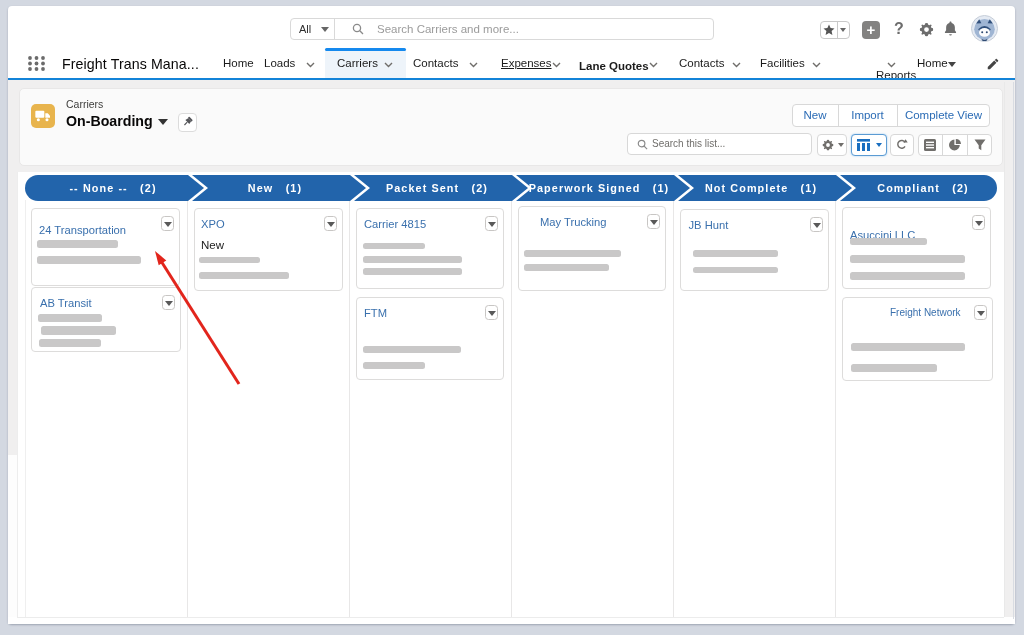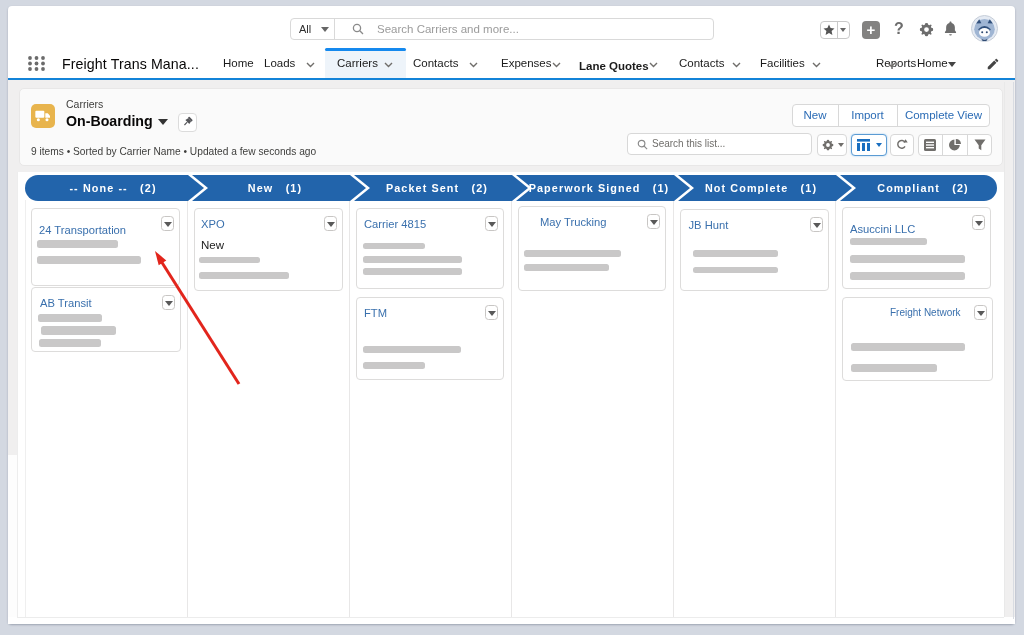--- a/index.html
+++ b/index.html
@@ -75,37 +75,37 @@
         <path d="M1 1 L4.5 4.5 L8 1" fill="none" stroke="#706e6b" stroke-width="1.4"></path>
       </svg>
       <div class="abs" style="left:337px;top:0;">Carriers</div>
       <svg class="abs" style="left:384px;top:5px;" width="9" height="6" viewBox="0 0 9 6">
         <path d="M1 1 L4.5 4.5 L8 1" fill="none" stroke="#706e6b" stroke-width="1.4"></path>
       </svg>
       <div class="abs" style="left:413px;top:0;">Contacts</div>
       <svg class="abs" style="left:469px;top:5px;" width="9" height="6" viewBox="0 0 9 6">
         <path d="M1 1 L4.5 4.5 L8 1" fill="none" stroke="#706e6b" stroke-width="1.4"></path>
       </svg>
-      <div class="abs" style="left:501px;top:0;">Expenses</div>
+      <div class="abs" style="left:501px;top:0;text-decoration:underline;">Expenses</div>
       <svg class="abs" style="left:552px;top:5px;" width="9" height="6" viewBox="0 0 9 6">
         <path d="M1 1 L4.5 4.5 L8 1" fill="none" stroke="#706e6b" stroke-width="1.4"></path>
       </svg>
       <div class="abs" style="left:579px;top:3px;font-weight:bold;">Lane Quotes</div>
       <svg class="abs" style="left:649px;top:5px;" width="9" height="6" viewBox="0 0 9 6">
         <path d="M1 1 L4.5 4.5 L8 1" fill="none" stroke="#706e6b" stroke-width="1.4"></path>
       </svg>
       <div class="abs" style="left:679px;top:0;">Contacts</div>
       <svg class="abs" style="left:732px;top:5px;" width="9" height="6" viewBox="0 0 9 6">
         <path d="M1 1 L4.5 4.5 L8 1" fill="none" stroke="#706e6b" stroke-width="1.4"></path>
       </svg>
       <div class="abs" style="left:760px;top:0;">Facilities</div>
       <svg class="abs" style="left:812px;top:5px;" width="9" height="6" viewBox="0 0 9 6">
         <path d="M1 1 L4.5 4.5 L8 1" fill="none" stroke="#706e6b" stroke-width="1.4"></path>
       </svg>
-      <div class="abs" style="left:839px;top:0;padding-left:37px;">Reports</div>
+      <div class="abs" style="left:839px;top:12px;padding-left:37px;">Reports</div>
       <svg class="abs" style="left:887px;top:5px;" width="9" height="6" viewBox="0 0 9 6">
         <path d="M1 1 L4.5 4.5 L8 1" fill="none" stroke="#706e6b" stroke-width="1.4"></path>
       </svg>
       <div class="abs" style="left:917px;top:0;">Home</div>
       <div class="abs" style="left:948px;top:5px;width:0;height:0;border-left:4.5px solid transparent;border-right:4.5px solid transparent;border-top:5.5px solid #444;"></div>
     </div>
 
   <svg class="abs" style="left:986px;top:57px;" width="14" height="14" viewBox="0 0 24 24">
       <path fill="#444" d="M3 17.2V21h3.8L17.9 9.9l-3.8-3.8L3 17.2zM20.7 7.1c.4-.4.4-1 0-1.4l-2.4-2.4c-.4-.4-1-.4-1.4 0l-1.8 1.8 3.8 3.8 1.8-1.8z"></path>
     </svg>
@@ -146,21 +146,20 @@
       </g>
     </svg>
 
   <div class="abs" style="left:792px;top:104px;width:198px;height:23px;background:#fff;border:1px solid #d8d8d8;border-radius:4px;box-sizing:border-box;"></div>
   <div class="abs" style="left:838px;top:104px;width:1px;height:23px;background:#d8d8d8;"></div>
   <div class="abs" style="left:897px;top:104px;width:1px;height:23px;background:#d8d8d8;"></div>
   <div class="abs" style="left:792px;top:104px;width:46px;height:23px;line-height:23px;text-align:center;font-size:11.5px;color:#2a6bb5;">New</div>
   <div class="abs" style="left:838px;top:104px;width:59px;height:27px;line-height:23px;text-align:center;font-size:11.5px;color:#2a6bb5;">Import</div>
   <div class="abs" style="left:897px;top:104px;width:93px;height:23px;line-height:23px;text-align:center;font-size:11.5px;color:#2a6bb5;">Complete View</div>
 
-  <div class="abs" style="left:31px;top:146px;font-size:10.2px;color:#3e3e3c;">9 items • Sorted by Carrier Name • Updated a few seconds ago</div>
 
   <div class="abs" style="left:627px;top:133px;width:185px;height:22px;background:#fff;border:1px solid #d8d8d8;border-radius:4px;box-sizing:border-box;"></div>
   <svg class="abs" style="left:637px;top:139px;" width="11" height="11" viewBox="0 0 12 12">
       <circle cx="5" cy="5" r="3.6" fill="none" stroke="#8a8a8a" stroke-width="1.3"></circle>
       <line x1="7.8" y1="7.8" x2="11" y2="11" stroke="#8a8a8a" stroke-width="1.3"></line>
     </svg>
   <div class="abs" style="left:652px;top:138px;font-size:10px;color:#706e6b;">Search this list...</div>
 
   <div class="abs" style="left:817px;top:134px;width:30px;height:22px;background:#fff;border:1px solid #d8d8d8;border-radius:4px;box-sizing:border-box;"></div>
   <svg class="abs" style="left:822px;top:139px;" width="12" height="12" viewBox="0 0 24 24">
@@ -262,21 +261,21 @@
       <div class="abs" style="left:649.5px;top:219.5px;width:0;height:0;border-left:4px solid transparent;border-right:4px solid transparent;border-top:5px solid #595959;"></div>
       <div class="abs" style="left:524px;top:250px;width:97px;height:6.5px;background:#c9c8c8;border-radius:2.5px;"></div>
       <div class="abs" style="left:524px;top:264px;width:85px;height:7px;background:#c9c8c8;border-radius:2.5px;"></div>
       <div class="abs" style="left:680px;top:209px;width:149px;height:82px;background:#fff;border:1px solid #dddcdb;border-radius:4px;box-sizing:border-box;"></div>
       <div class="abs" style="left:688.5px;top:218.5px;font-size:11.2px;color:#3a70ad;">JB Hunt</div>
       <div class="abs" style="left:810px;top:216.5px;width:13px;height:15px;background:#fff;border:1px solid #c8c6c4;border-radius:3.5px;box-sizing:border-box;"></div>
       <div class="abs" style="left:812.5px;top:222.5px;width:0;height:0;border-left:4px solid transparent;border-right:4px solid transparent;border-top:5px solid #595959;"></div>
       <div class="abs" style="left:693px;top:250px;width:85px;height:6.5px;background:#c9c8c8;border-radius:2.5px;"></div>
       <div class="abs" style="left:693px;top:267px;width:85px;height:6px;background:#c9c8c8;border-radius:2.5px;"></div>
       <div class="abs" style="left:842px;top:207px;width:149px;height:82px;background:#fff;border:1px solid #dddcdb;border-radius:4px;box-sizing:border-box;"></div>
-      <div class="abs" style="left:850px;top:223px;font-size:11.2px;color:#3a70ad;">Asuccini LLC</div>
+      <div class="abs" style="left:850px;top:229px;font-size:11.2px;color:#3a70ad;">Asuccini LLC</div>
       <div class="abs" style="left:972px;top:214.5px;width:13px;height:15px;background:#fff;border:1px solid #c8c6c4;border-radius:3.5px;box-sizing:border-box;"></div>
       <div class="abs" style="left:974.5px;top:220.5px;width:0;height:0;border-left:4px solid transparent;border-right:4px solid transparent;border-top:5px solid #595959;"></div>
       <div class="abs" style="left:849.5px;top:238px;width:77px;height:7px;background:#c9c8c8;border-radius:2.5px;"></div>
       <div class="abs" style="left:849.5px;top:255px;width:115px;height:8px;background:#c9c8c8;border-radius:2.5px;"></div>
       <div class="abs" style="left:849.5px;top:272px;width:115px;height:8px;background:#c9c8c8;border-radius:2.5px;"></div>
       <div class="abs" style="left:842px;top:297px;width:151px;height:84px;background:#fff;border:1px solid #dddcdb;border-radius:4px;box-sizing:border-box;"></div>
       <div class="abs" style="left:850px;top:306.5px;font-size:10px;color:#3a70ad;padding-left:40px;">Freight Network</div>
       <div class="abs" style="left:974px;top:304.5px;width:13px;height:15px;background:#fff;border:1px solid #c8c6c4;border-radius:3.5px;box-sizing:border-box;"></div>
       <div class="abs" style="left:976.5px;top:310.5px;width:0;height:0;border-left:4px solid transparent;border-right:4px solid transparent;border-top:5px solid #595959;"></div>
       <div class="abs" style="left:850.5px;top:343px;width:114px;height:8px;background:#c9c8c8;border-radius:2.5px;"></div>

